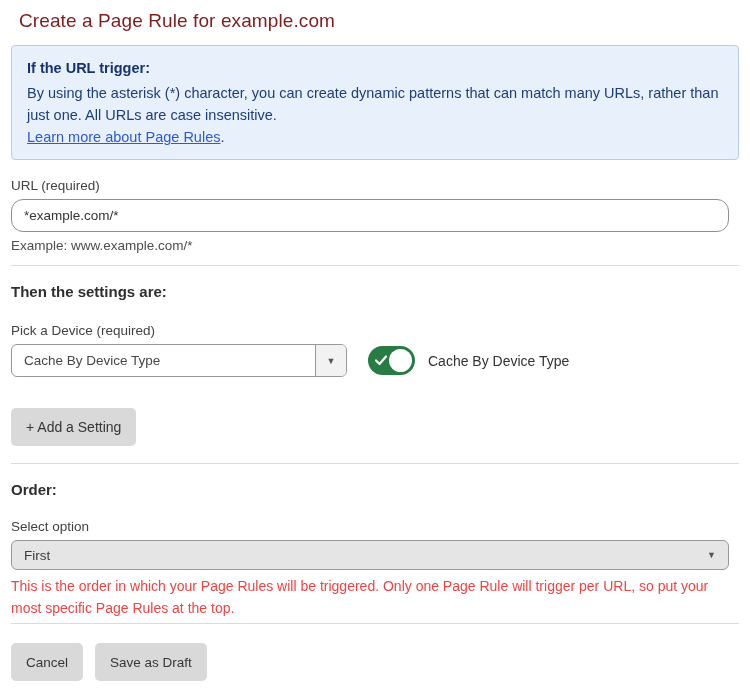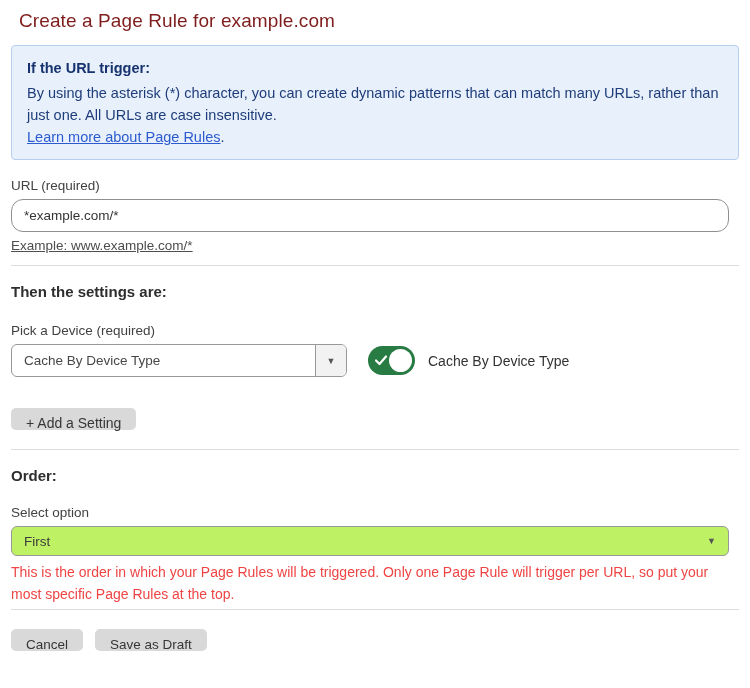--- a/index.html
+++ b/index.html
@@ -60,21 +60,20 @@
     color: #353535;
     font-family: "Liberation Sans", sans-serif;
     background: #fff;
     outline: none;
   }
 
   .helper-text {
     font-size: 13.5px;
     color: #4d4d4d;
     margin-top: 6px;
-    text-decoration: underline;
   }
 
   .divider {
     border: none;
     border-top: 1px solid #dcdcdc;
     margin: 12px 0 0 0;
   }
 
   .section-heading {
     font-size: 15px;
@@ -158,33 +157,33 @@
 
   .btn {
     display: inline-block;
     border: none;
     border-radius: 5px;
     font-family: "Liberation Sans", sans-serif;
     font-size: 13.5px;
     color: #363636;
     background: #d9d9d9;
     padding: 0 15px;
-    height: 22px;
+    height: 38px;
     line-height: 31px;
     cursor: pointer;
   }
   .add-setting-btn { margin-top: 31px; font-size: 14px; }
 
   .wide-select {
     margin-top: 0;
     width: 718px;
     height: 30px;
     border: 1px solid #989898;
     border-radius: 6px;
-    background: #bef264;
+    background: #e5e5e5;
     display: flex;
     align-items: center;
     justify-content: space-between;
     padding: 0 12px;
     font-size: 13.5px;
     color: #3c3c3c;
     cursor: pointer;
   }
   .wide-select .plain-arrow { font-size: 9px; color: #555; }
 

